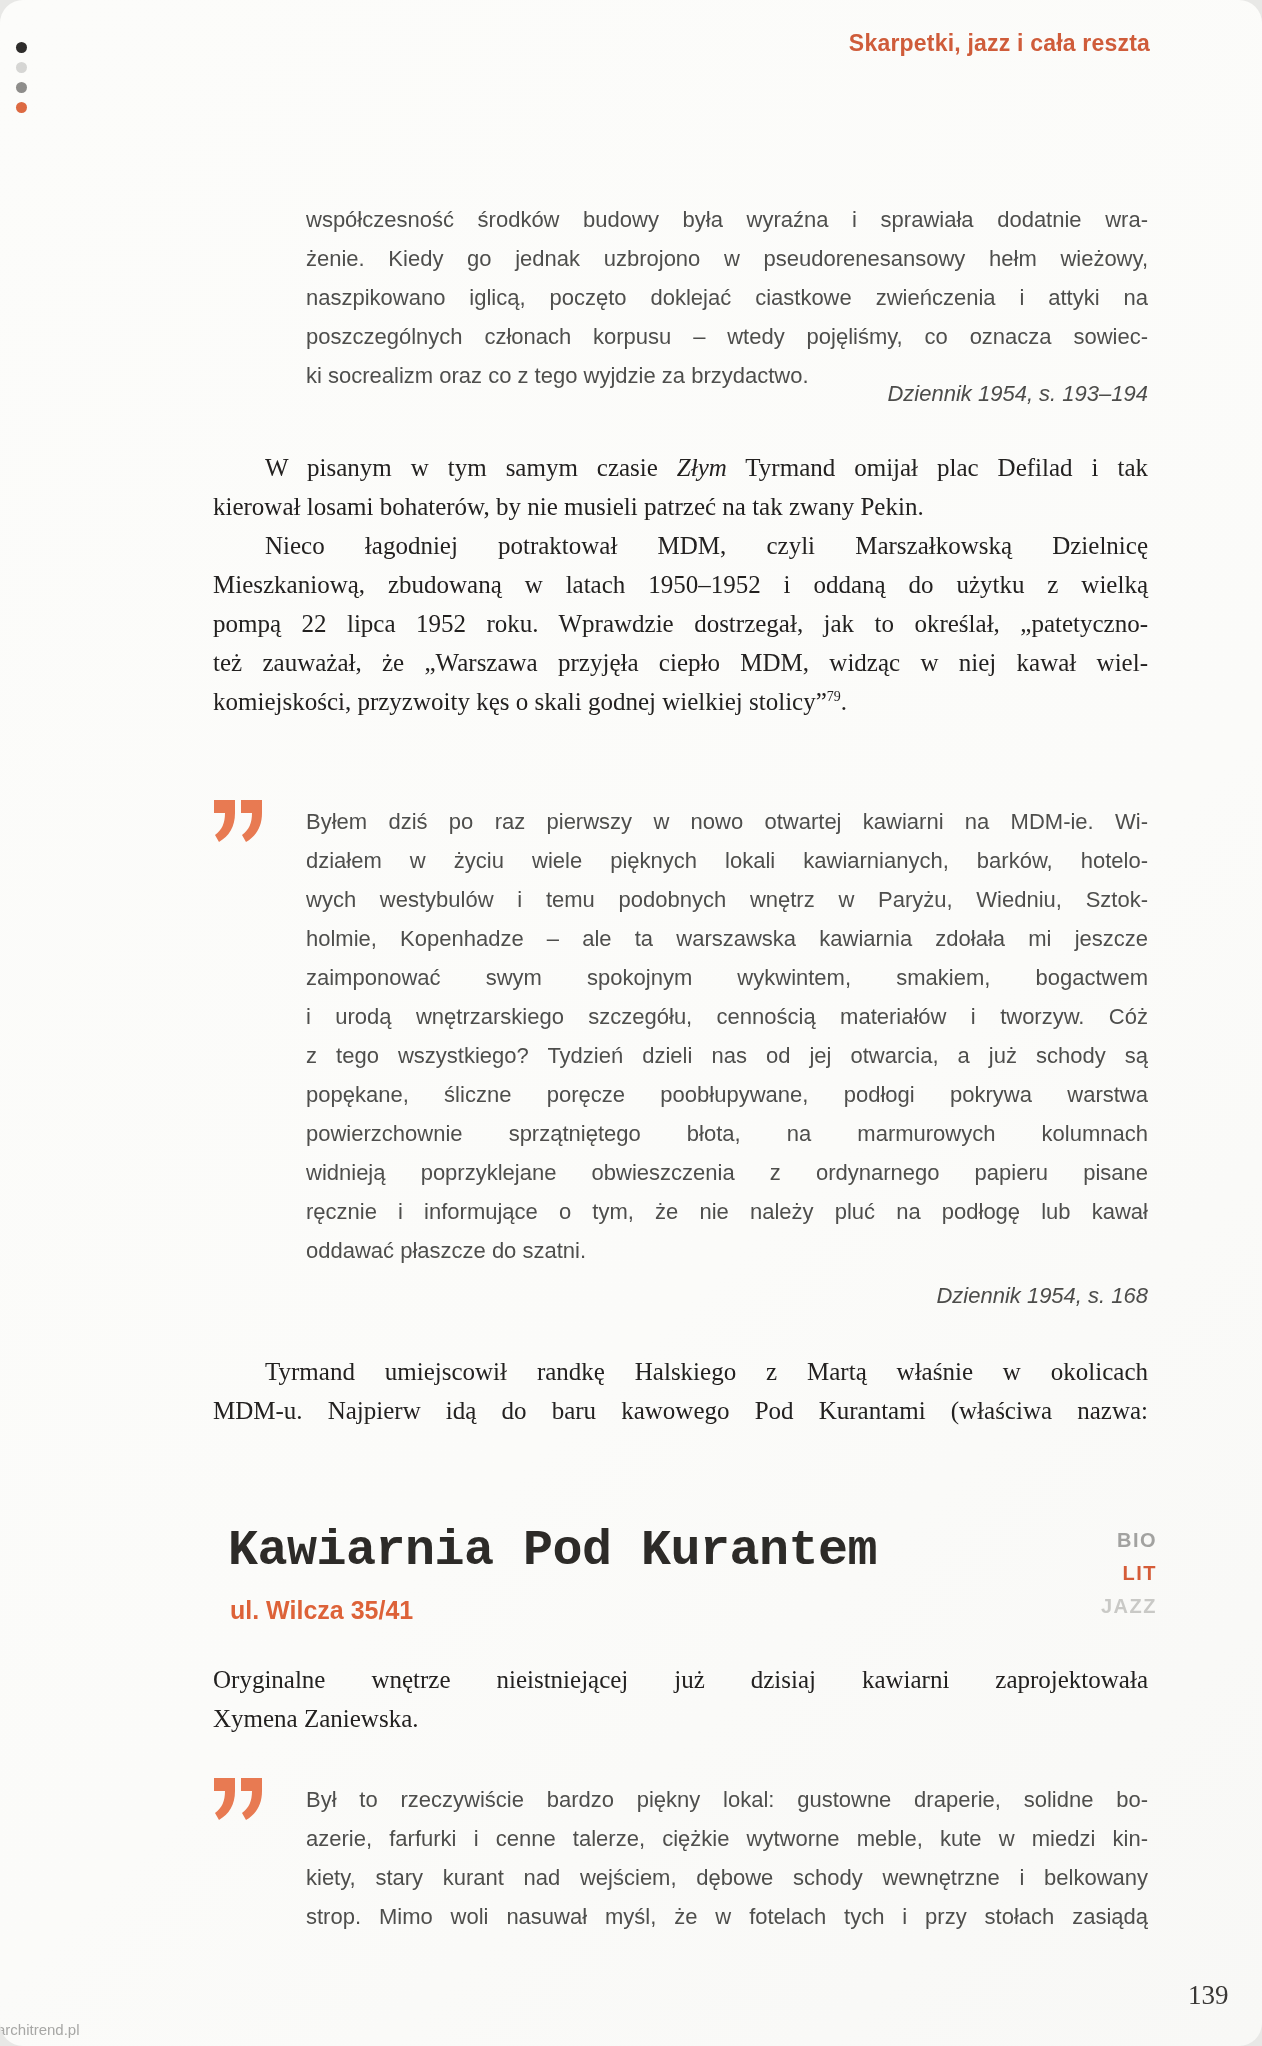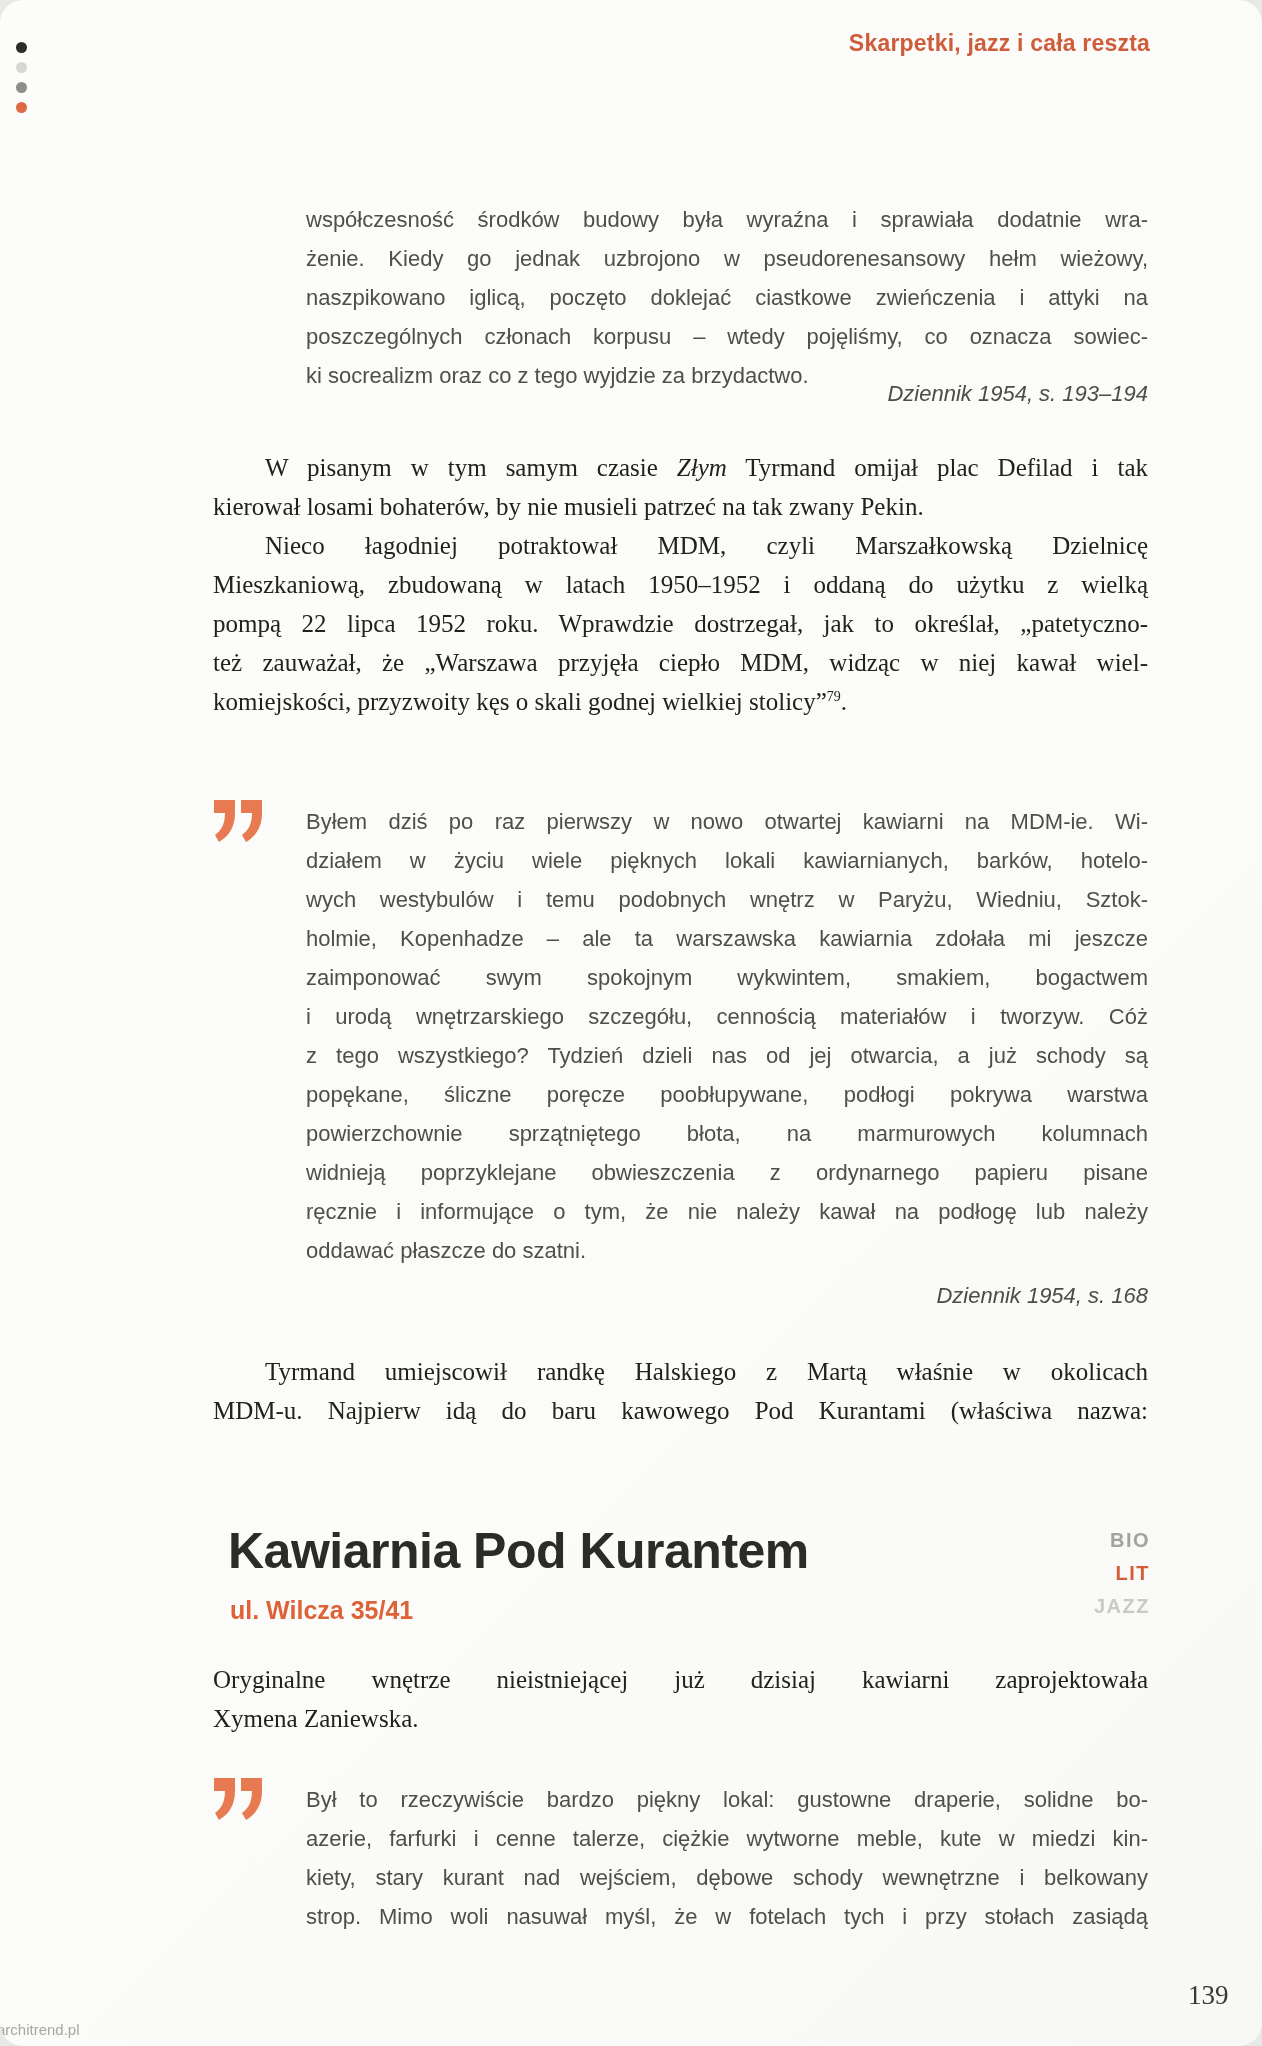--- a/index.html
+++ b/index.html
@@ -58,27 +58,28 @@
 
   
   .quote-mark { position:absolute; left:214px; width:50px; height:42px; }
   .quote-mark svg { display:block; }
 
   
   .section-title {
     position:absolute; left:228px; top:1522px;
     font-size:50px; font-weight:700; letter-spacing:-0.5px;
     color:#2d2b28;
+    font-family:Liberation Mono, monospace;
   }
   .section-address {
     position:absolute; left:230px; top:1596px;
     font-size:25px; font-weight:700; color:#dd6238;
   }
   .section-tags {
-    position:absolute; right:112px; top:1524px;
+    position:absolute; right:105px; top:1524px;
     text-align:right; font-weight:700; font-size:20px;
     line-height:33px; letter-spacing:1.5px;
   }
   .tag-gray   { color:#a2a2a0; }
   .tag-orange { color:#d55c38; }
   .tag-light  { color:#c9c9c6; }
 
   
   .page-number {
     position:absolute; left:1188px; top:1980px;
@@ -133,21 +134,21 @@
       <div class="jline">Byłem dziś po raz pierwszy w nowo otwartej kawiarni na MDM-ie. Wi-</div>
       <div class="jline">działem w życiu wiele pięknych lokali kawiarnianych, barków, hotelo-</div>
       <div class="jline">wych westybulów i temu podobnych wnętrz w Paryżu, Wiedniu, Sztok-</div>
       <div class="jline">holmie, Kopenhadze – ale ta warszawska kawiarnia zdołała mi jeszcze</div>
       <div class="jline">zaimponować swym spokojnym wykwintem, smakiem, bogactwem</div>
       <div class="jline">i urodą wnętrzarskiego szczegółu, cennością materiałów i tworzyw. Cóż</div>
       <div class="jline">z tego wszystkiego? Tydzień dzieli nas od jej otwarcia, a już schody są</div>
       <div class="jline">popękane, śliczne poręcze poobłupywane, podłogi pokrywa warstwa</div>
       <div class="jline">powierzchownie sprzątniętego błota, na marmurowych kolumnach</div>
       <div class="jline">widnieją poprzyklejane obwieszczenia z ordynarnego papieru pisane</div>
-      <div class="jline">ręcznie i informujące o tym, że nie należy kawał na podłogę lub należy</div>
+      <div class="jline">ręcznie i informujące o tym, że nie należy pluć na podłogę lub kawał</div>
       <div class="jline last">oddawać płaszcze do szatni.</div>
     </div>
   <div class="citation" style="top:1283px;">Dziennik 1954, s. 168</div>
 
   <div class="serif-block" style="top:1352px;">
       <div class="jline indent">Tyrmand umiejscowił randkę Halskiego z Martą właśnie w okolicach</div>
       <div class="jline">MDM-u. Najpierw idą do baru kawowego Pod Kurantami (właściwa nazwa:</div>
     </div>
 
   <div class="section-title">Kawiarnia Pod Kurantem</div>

